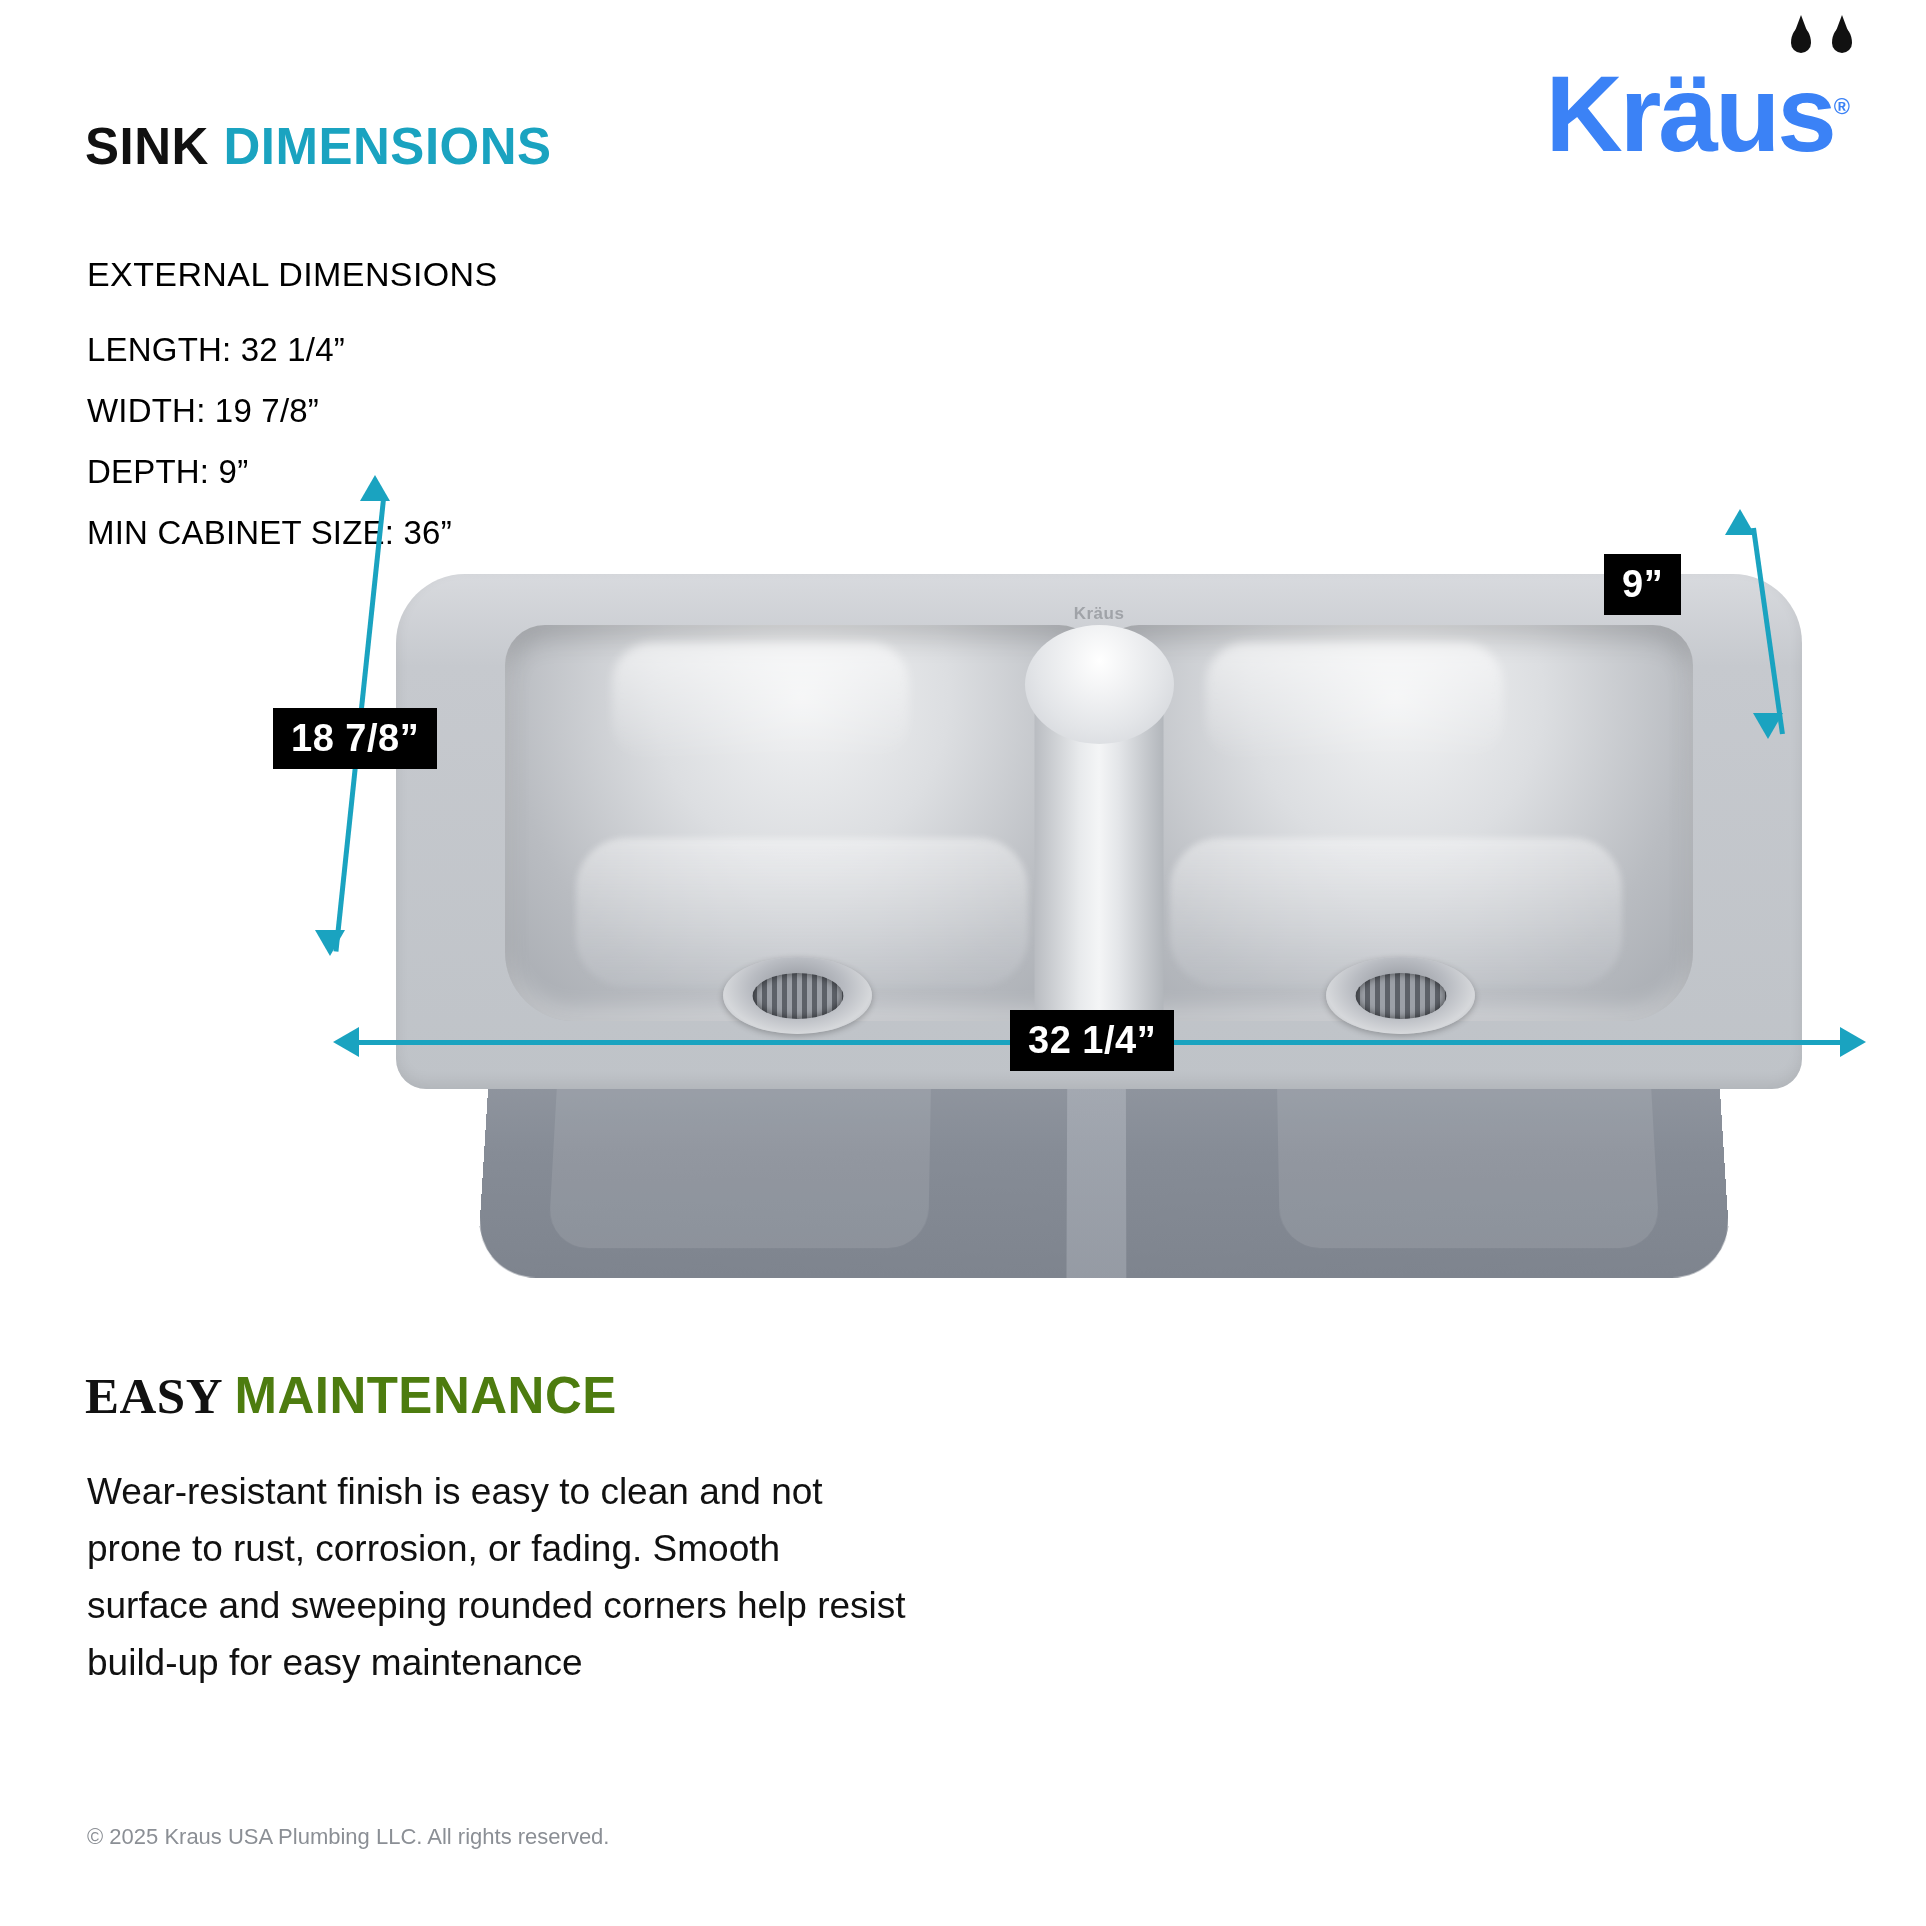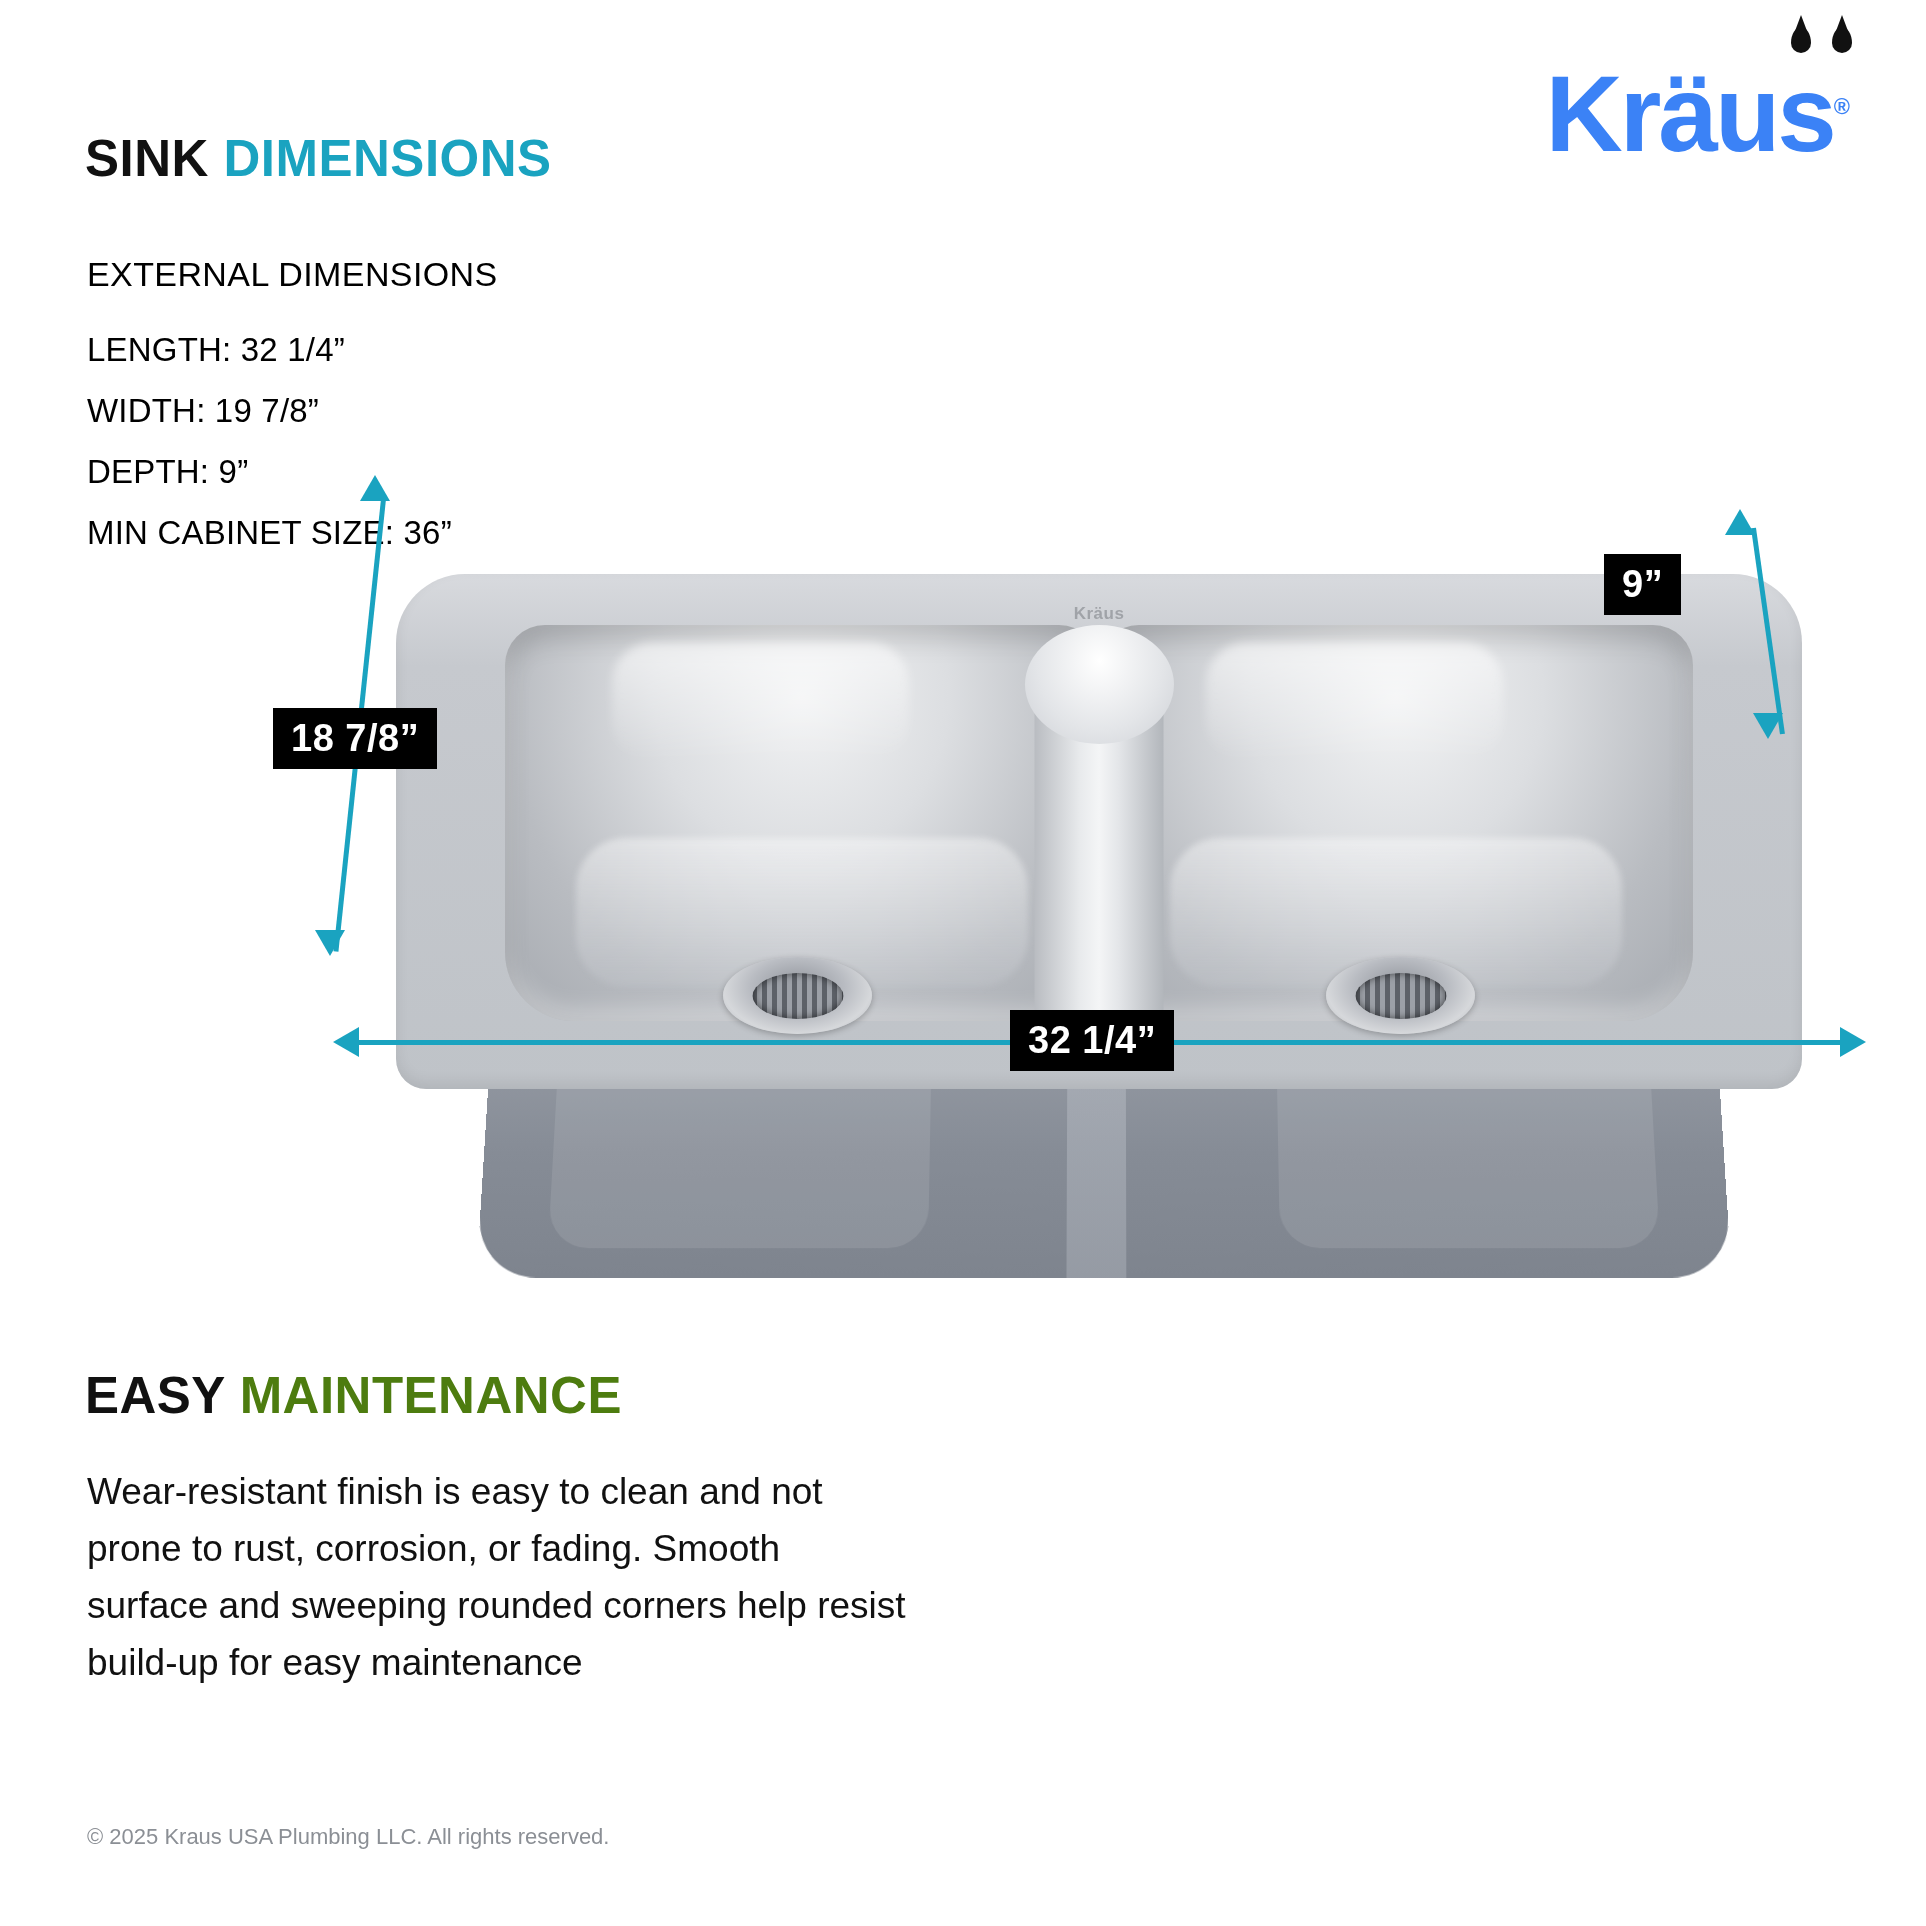--- a/index.html
+++ b/index.html
@@ -18,21 +18,21 @@
 
   
   .page {
     position: absolute;
     inset: 0;
   }
 
   .title-main {
     position: absolute;
     left: 85px;
-    top: 129px;
+    top: 117px;
     font-size: 51px;
     font-weight: 700;
     letter-spacing: 0.5px;
     white-space: nowrap;
   }
   .title-main .dark { color: #111111; }
   .title-main .accent { color: #1aa3c0; }
 
   .brand {
     position: absolute;
@@ -283,21 +283,21 @@
   
   .section2-title {
     position: absolute;
     left: 85px;
     top: 1366px;
     font-size: 51px;
     font-weight: 700;
     letter-spacing: 0.5px;
     white-space: nowrap;
   }
-  .section2-title .dark { color: #111111; }
+  .section2-title .dark { color: #111111; font-family: Liberation Serif, serif; }
   .section2-title .accent { color: #4d7c0f; }
 
   .body-copy {
     position: absolute;
     left: 87px;
     top: 1463px;
     width: 822px;
     font-size: 37px;
     line-height: 57px;
     color: #111111;

